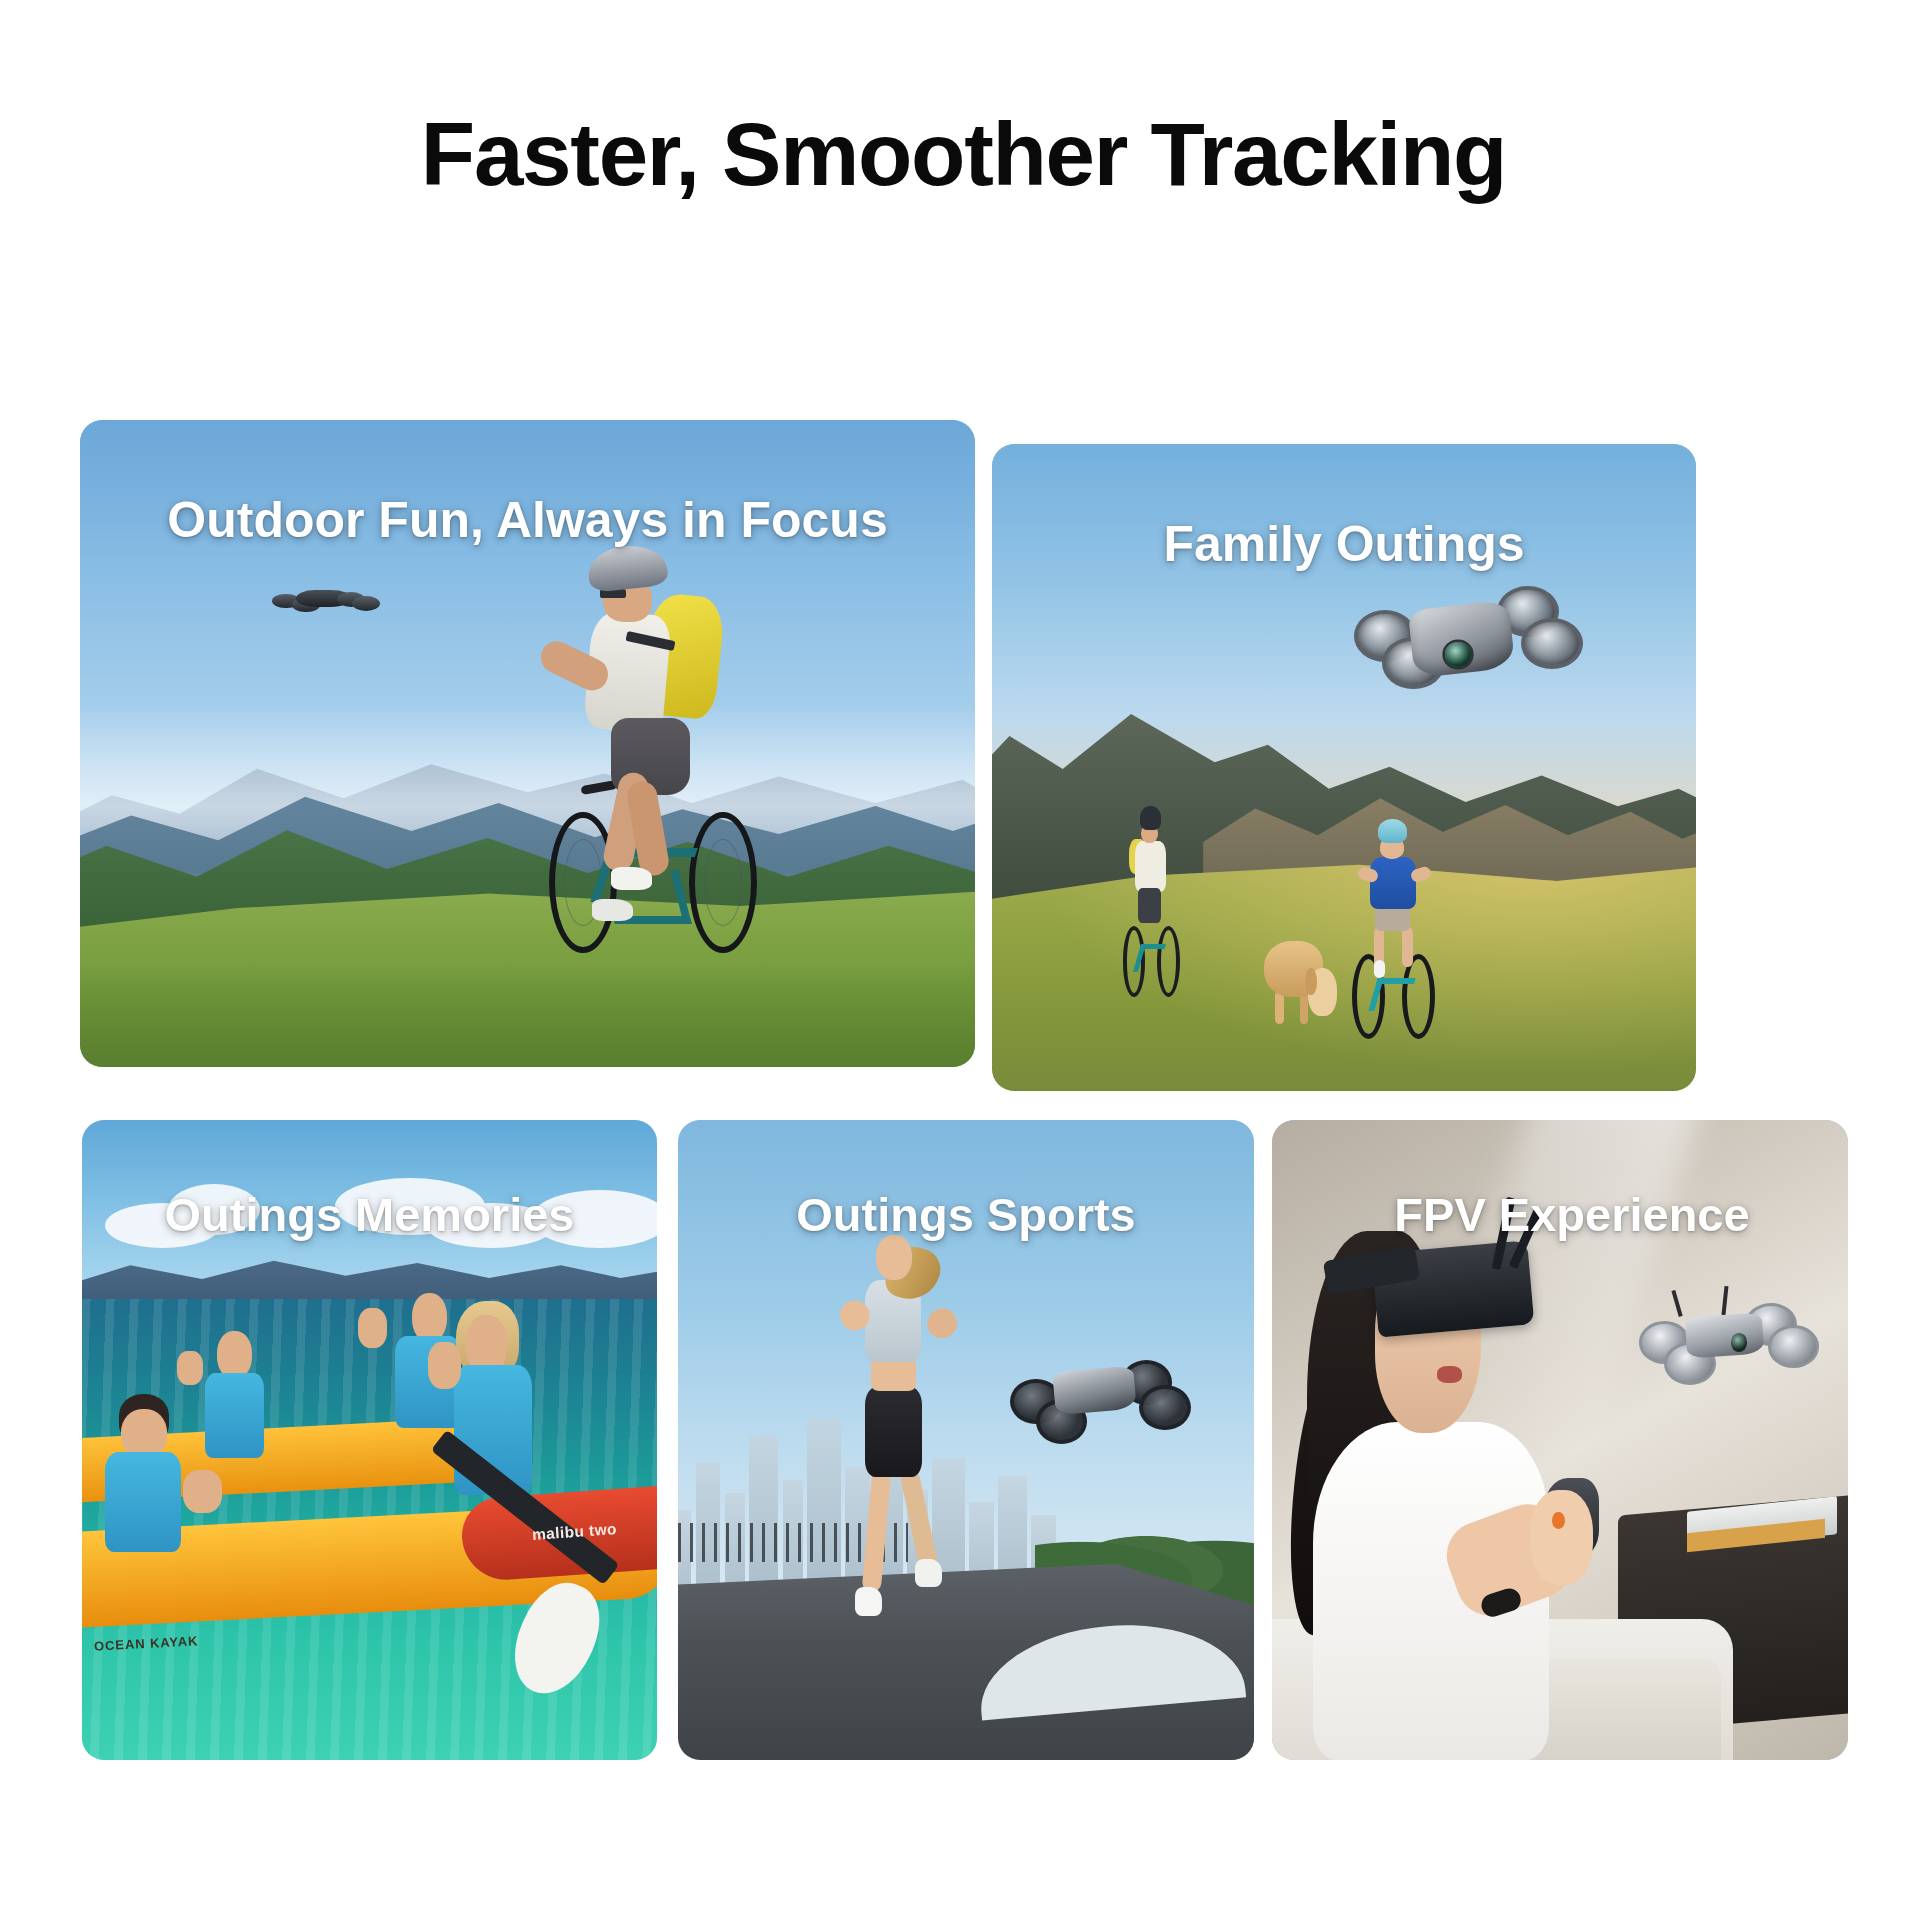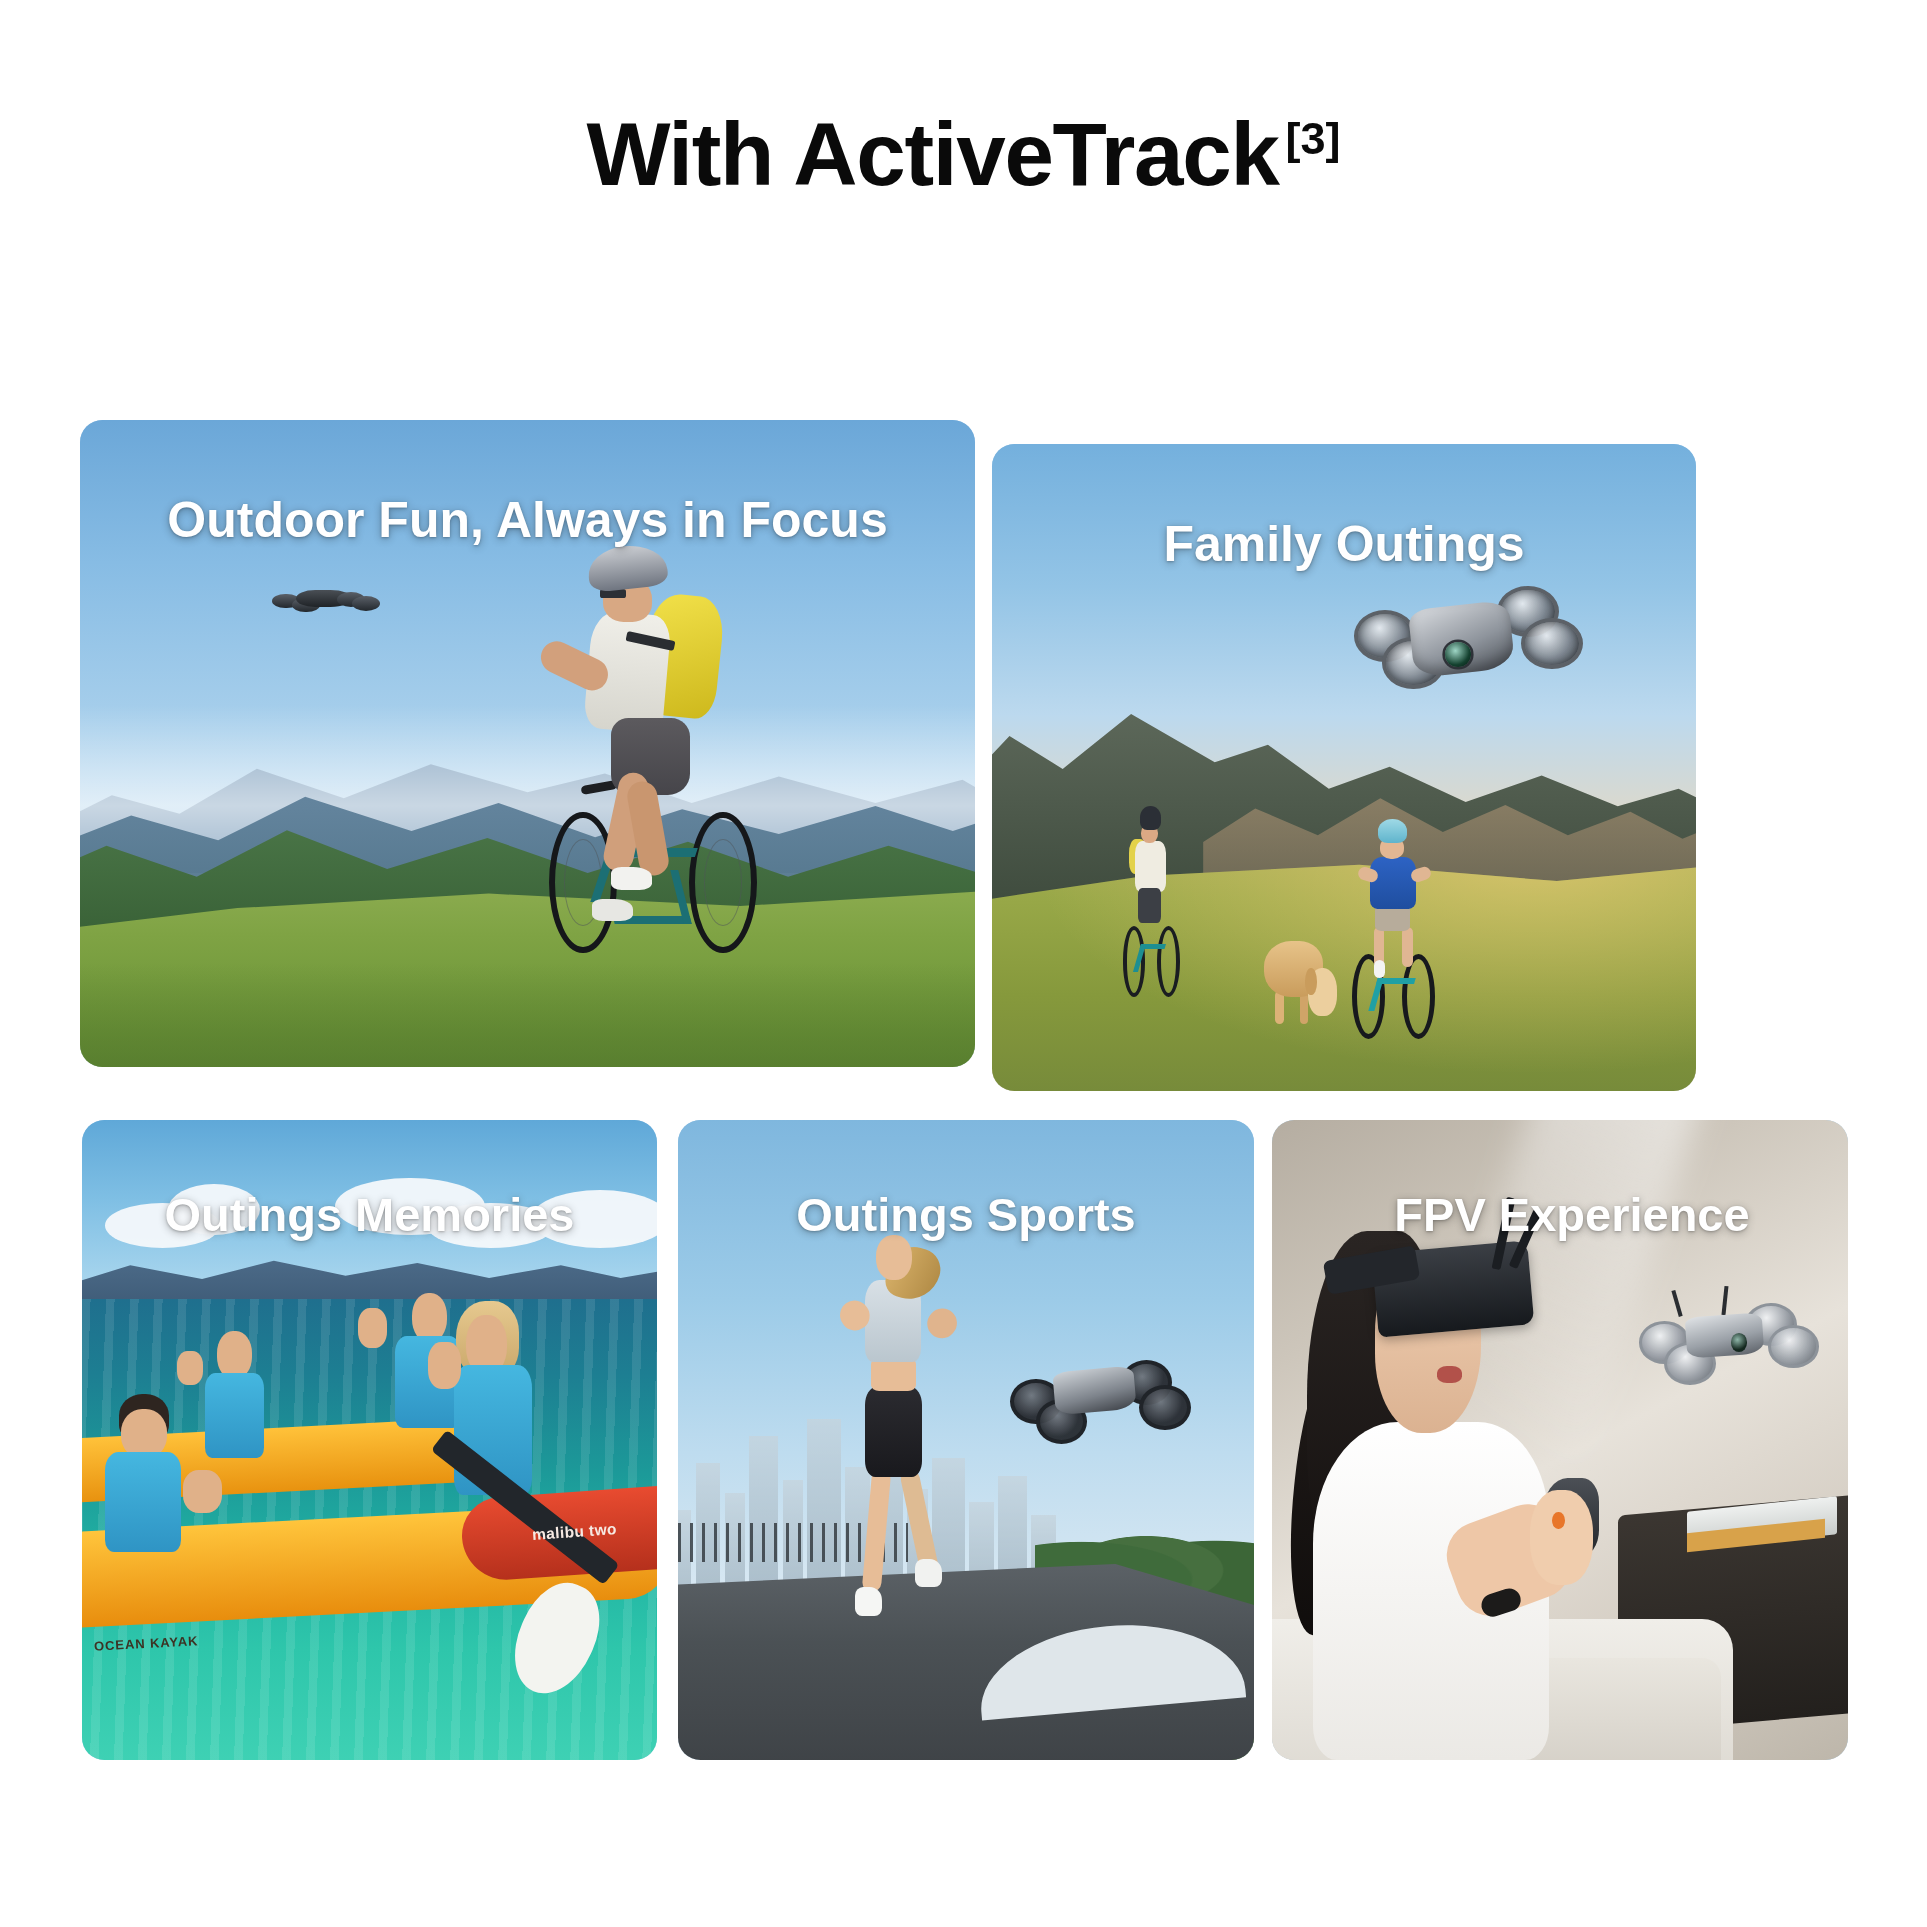--- a/index.html
+++ b/index.html
@@ -401,21 +401,21 @@
     background:#2a2d31; transform: rotate(-16deg); }
   .s5-drone .ant2 { position:absolute; left:48%; top:0; width:2%; height:28%;
     background:#2a2d31; transform: rotate(6deg); }
 </style>
 </head>
 <body>
 
 <div class="page">
 
   <h1 class="headline">
-    <span class="line"><span>With ActiveTrack</span><sup class="sup">[3]</sup></span>
+    <span class="line">Faster, Smoother Tracking</span>
   </h1>
 
   <div class="grid">
 
     <div class="card" id="card-0">
       <div class="scene">
         <div class="s1-sky"></div>
         <div class="s1-mtn-far"></div>
         <div class="s1-haze"></div>
         <div class="s1-mtn-mid"></div>

